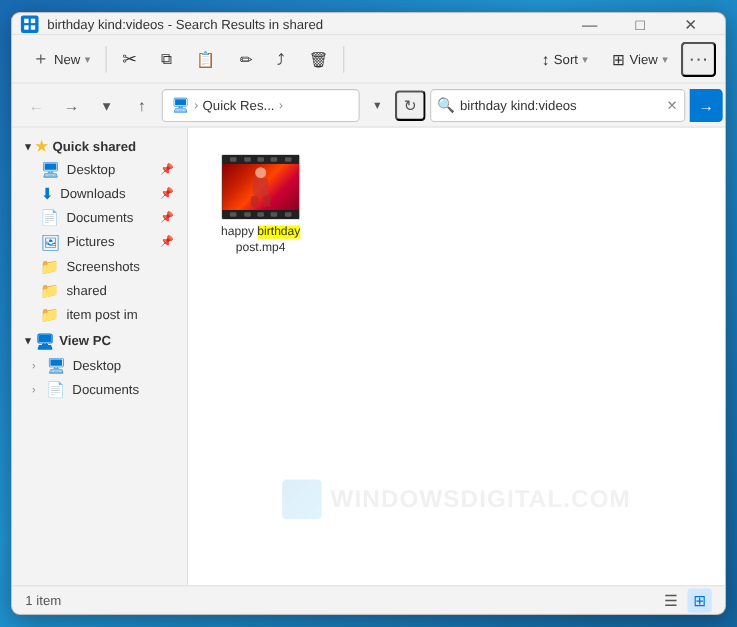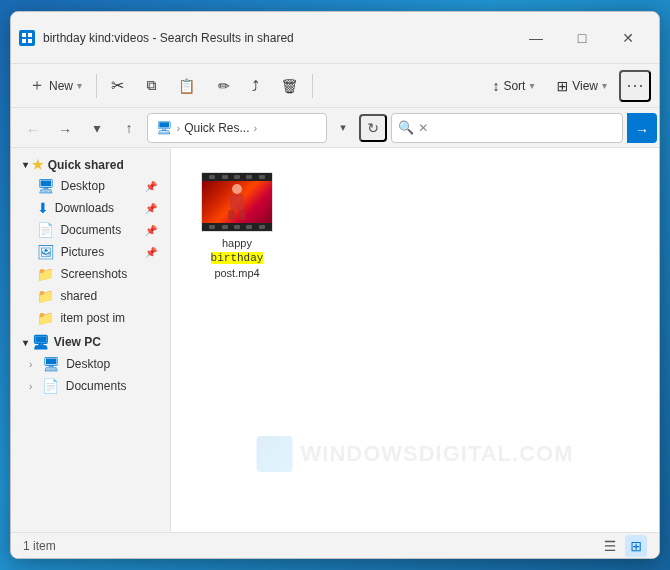--- a/index.html
+++ b/index.html
@@ -19,21 +19,21 @@
       border-radius: 8px;
       border: 1px solid #c0c0c0;
       display: flex;
       flex-direction: column;
       overflow: hidden;
       box-shadow: 0 4px 24px rgba(0,0,0,0.35);
     }
     
     .title-bar {
       background: #f3f3f3;
-      height: 52px;
+      height: 20px;
       display: flex;
       align-items: center;
       padding: 0 8px;
       border-bottom: 1px solid #e0e0e0;
       flex-shrink: 0;
     }
     .title-bar-icon {
       width: 16px;
       height: 16px;
       margin-right: 8px;
@@ -444,20 +444,21 @@
     <div class="address-path">
       <span style="color:#0078d4;font-size:13px;">🖥</span>
       <span style="color:#888;font-size:11px;">›</span>
       <span>Quick Res...</span>
       <span style="color:#888;font-size:11px;">›</span>
     </div>
     <div class="address-chevron">▾</div>
     <button class="refresh-btn">↻</button>
     <div class="search-box">
       <span style="color:#888;font-size:13px;">🔍</span>
+      <input type="text" style="color: rgb(51, 51, 51);" value="birthday kind:videos">
       <span class="search-clear">✕</span>
     </div>
     <div class="search-go">→</div>
   </div>
 
   <div class="main-content">
 
     <div class="sidebar">
 
       <div class="sidebar-section">
@@ -549,21 +550,21 @@
           </div>
           <div class="film-strip-bottom">
             <div class="film-hole"></div>
             <div class="film-hole"></div>
             <div class="film-hole"></div>
             <div class="film-hole"></div>
             <div class="film-hole"></div>
           </div>
         </div>
         <div class="file-name">
-          <span>happy </span><span style="background:#ffff00;color:#333;font-family:Liberation Mono, monospace;">birthday</span><br>
+          <span>happy </span><span style="background:#ffff00;color:#333;">birthday</span><br>
           <span>post.mp4</span>
         </div>
       </div>
     </div>
   </div>
 
   <div class="status-bar">
     <span class="status-text">1 item</span>
     <div class="status-view-icons">
       <div class="view-icon-btn">

